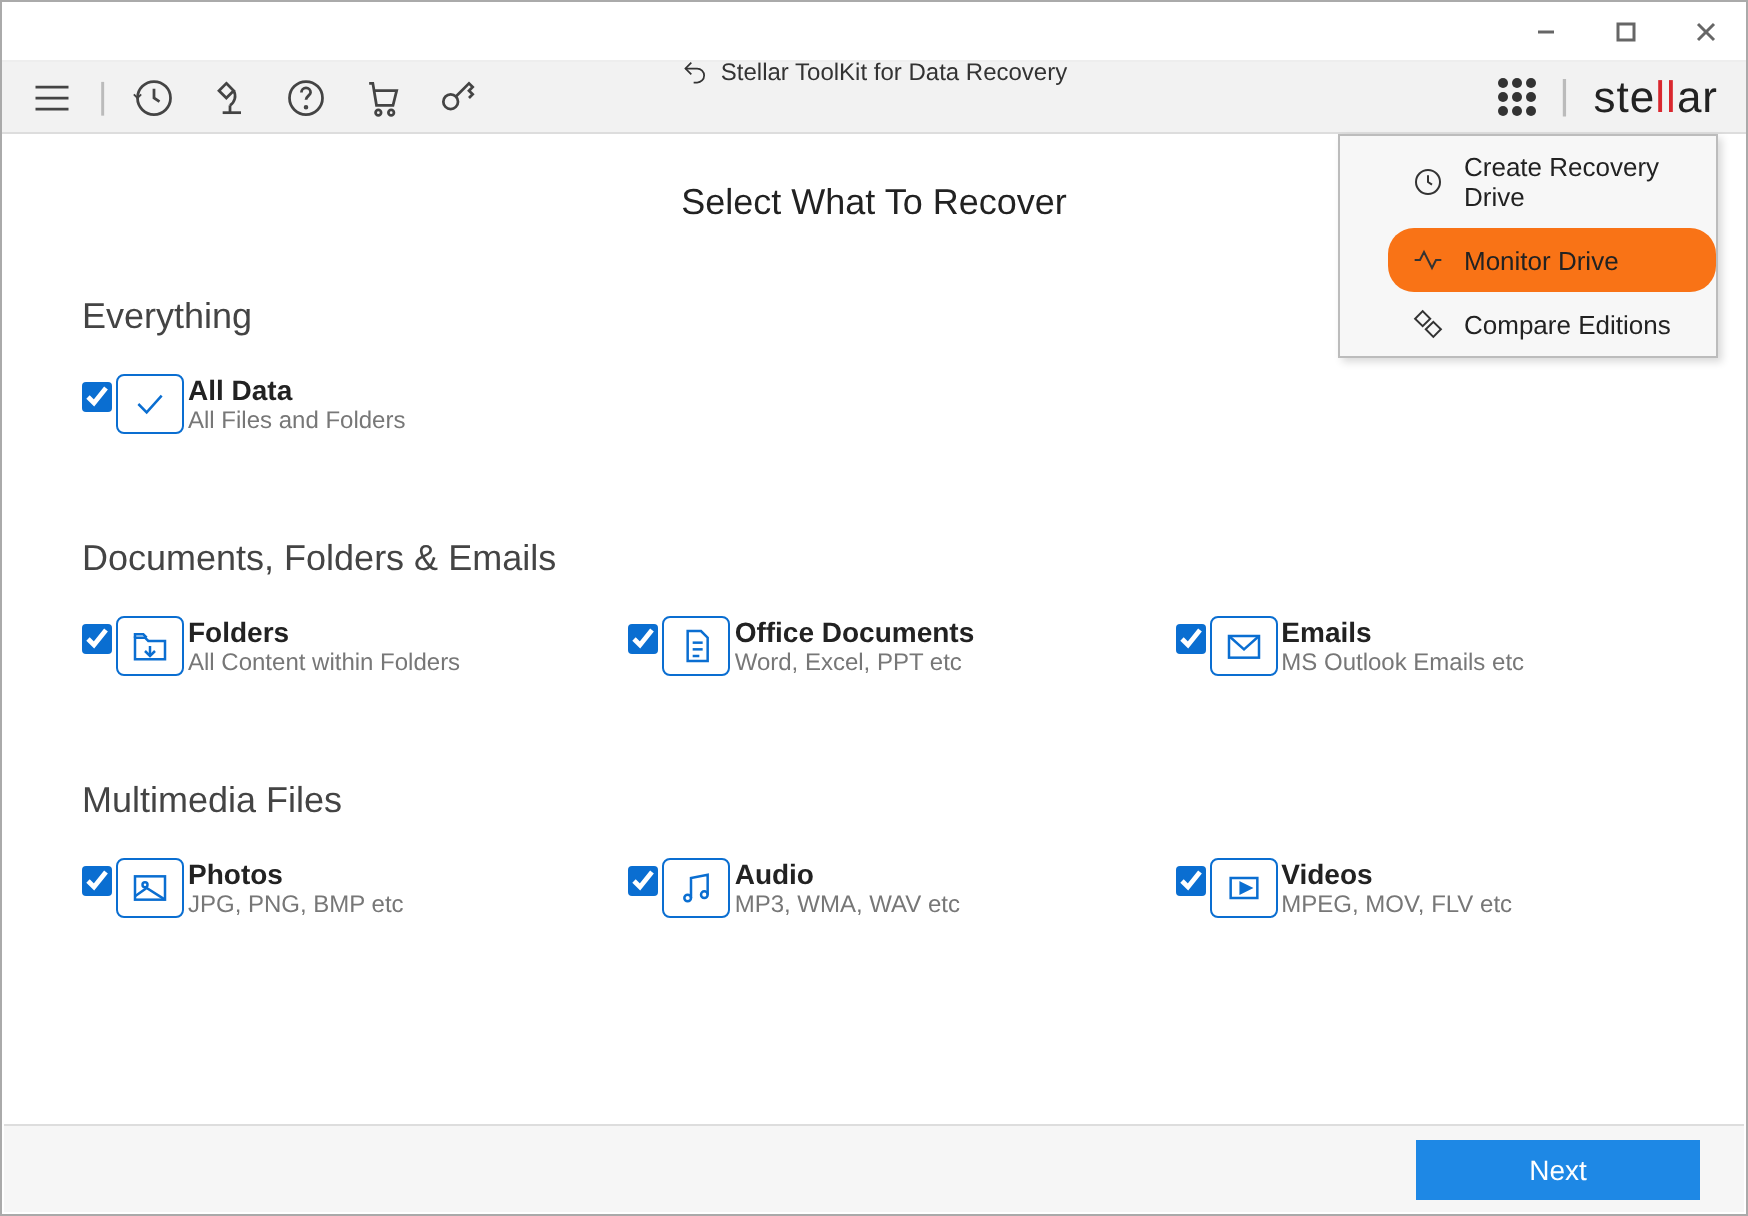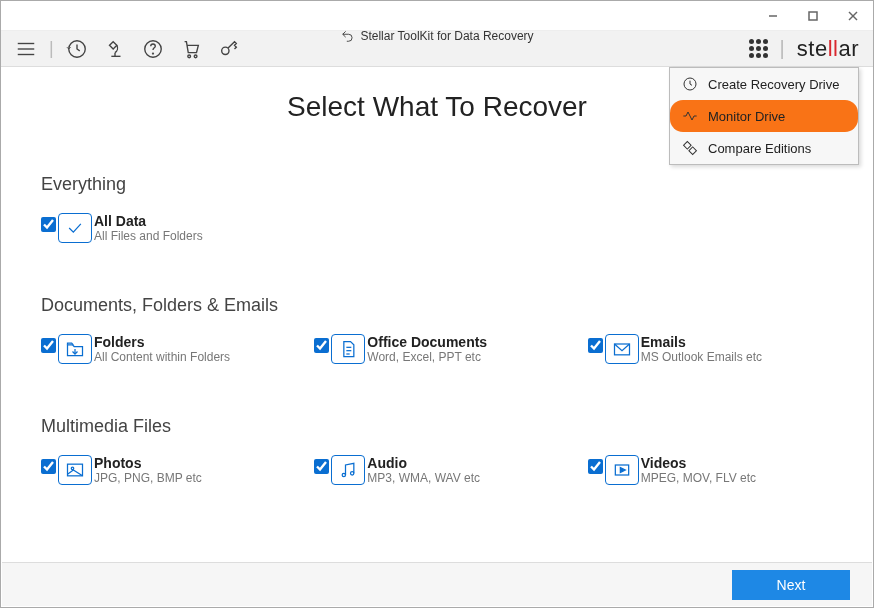--- a/index.html
+++ b/index.html
@@ -12,33 +12,33 @@
 .toolbar { height: 36px; background: #f2f2f2; border-bottom: 1px solid #ddd; display: flex; align-items: center; padding: 0 14px; justify-content: space-between; }
 .tb-left { display: flex; align-items: center; gap: 16px; }
 .tb-left .sep { color: #bbb; font-size: 18px; margin: 0 -4px; }
 .tb-icon { width: 22px; height: 22px; display: flex; align-items: center; justify-content: center; color: #444; }
 .tb-right { display: flex; align-items: center; gap: 12px; }
 .apps-icon { display: grid; grid-template-columns: repeat(3,5px); grid-template-rows: repeat(3,5px); gap: 2px; }
 .apps-icon span { background: #333; border-radius: 50%; width: 5px; height: 5px; }
 .brand { font-size: 22px; font-weight: 400; color: #222; letter-spacing: 0.5px; }
 .brand .ll { color: #d9272e; font-weight: 400; }
 .main { padding: 24px 40px 0 40px; position: relative; }
-.page-title { text-align: center; font-size: 28px; color: #222; font-weight: 400; margin-bottom: 51px; }
+.page-title { text-align: center; font-size: 18px; color: #222; font-weight: 400; margin-bottom: 36px; }
 .section-title { font-size: 18px; color: #444; font-weight: 400; margin-bottom: 18px; }
 .section { margin-bottom: 52px; }
 .row { display: flex; gap: 28px; }
 .item { display: flex; align-items: flex-start; gap: 2px; width: 260px; }
 .chk { width: 15px; height: 15px; margin-top: 4px; accent-color: #0a6ed1; border: 1px solid #0a6ed1;}
 .iconbox { width: 34px; height: 30px; border: 1.5px solid #0a6ed1; border-radius: 4px; display: flex; align-items: center; justify-content: center; color: #0a6ed1; flex-shrink: 0; }
 .item-text { display: flex; flex-direction: column; }
 .item-title { font-size: 14px; color: #222; font-weight: 600; }
 .item-sub { font-size: 12px; color: #777; }
 .footer { position: absolute; bottom: 1px; left: 1px; right: 1px; height: 44px; background: #f6f6f6; border-top: 1px solid #ddd; display: flex; align-items: center; justify-content: flex-end; padding: 0 22px; }
-.next-btn { background: #1e88e5; color: #fff; border: none; width: 118px; height: 30px; font-size: 14px; cursor: pointer; }
-.dropdown { position: absolute; top: 66px; right: 14px; width: 190px; background: #f7f7f7; border: 1px solid #bcbcbc; box-shadow: 2px 2px 4px rgba(0,0,0,0.15); z-index: 10; }
+.next-btn { background: #1e88e5; color: #fff; border: none; width: 142px; height: 30px; font-size: 14px; cursor: pointer; }
+.dropdown { position: absolute; top: 66px; right: 14px; width: 190px; background: #f7f7f7; border: 1px solid #bcbcbc; box-shadow: 2px 2px 4px rgba(0,0,0,0.15); z-index: 10; padding-left: 24px; }
 .dd-item { display: flex; align-items: center; gap: 10px; padding: 8px 12px; font-size: 13px; color: #222; }
 .dd-item.selected { background: #f97316; border-radius: 13px; }
 .dd-icon { width: 16px; height: 16px; display: flex; align-items: center; justify-content: center; color: #333; }
 svg { stroke: currentColor; fill: none; stroke-width: 1.5; }
 </style>
 </head>
 <body>
 
 <div class="titlebar">
   <div class="title-center">

